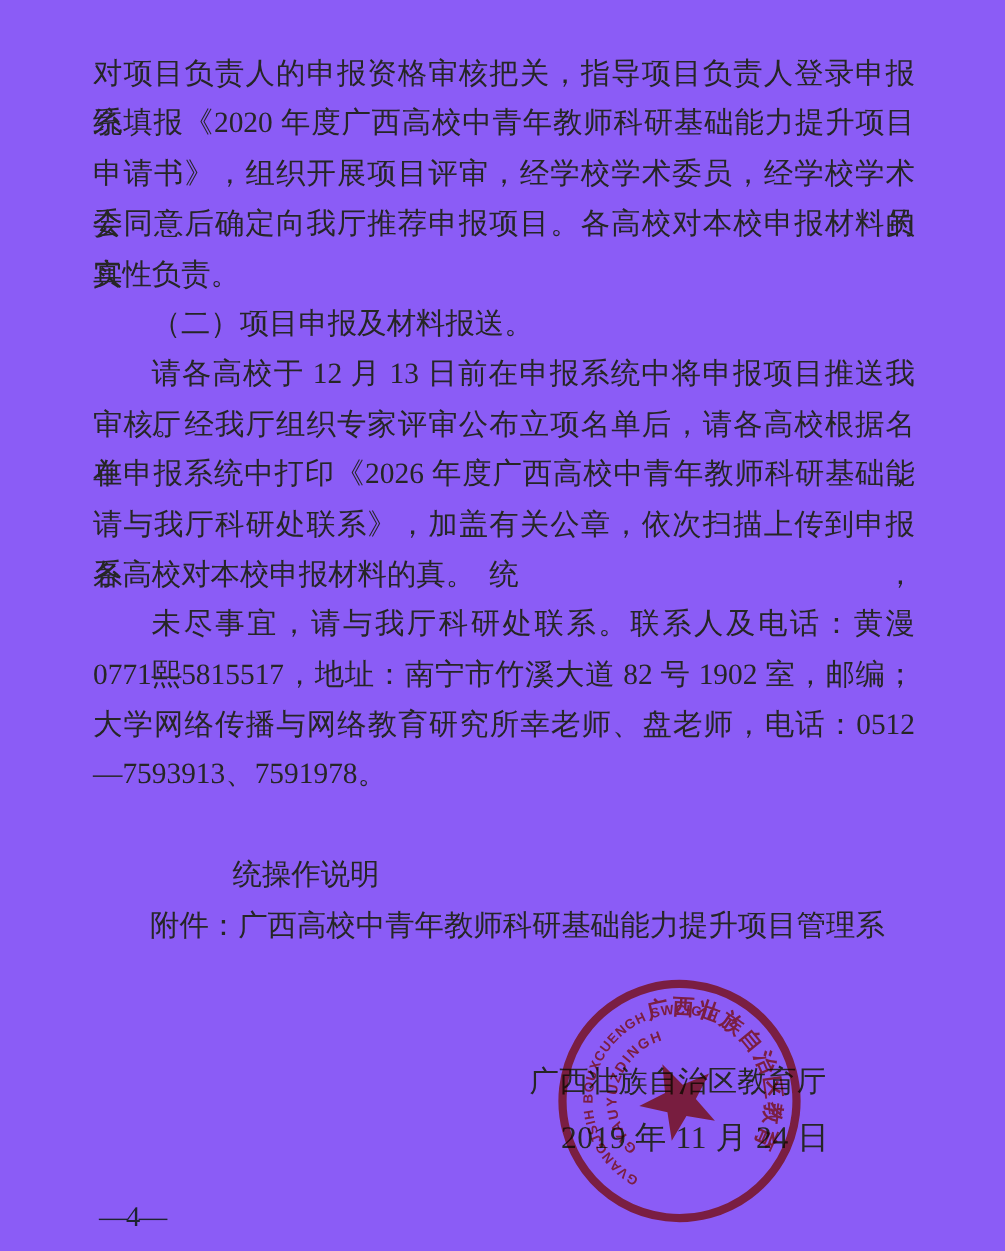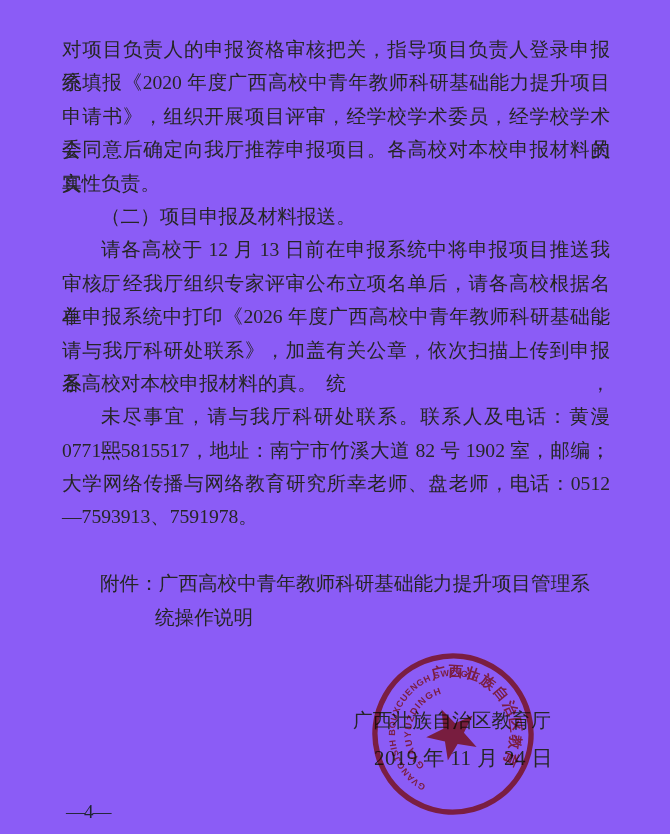--- a/index.html
+++ b/index.html
@@ -104,22 +104,22 @@
     <div class="ln just">请与我厅科研处联系》，加盖有关公章，依次扫描上传到申报系统，</div>
     <div class="ln">各高校对本校申报材料的真。</div>
 
     <div class="ln ind just">未尽事宜，请与我厅科研处联系。联系人及电话：黄漫熙，</div>
     <div class="ln just">0771—5815517，地址：南宁市竹溪大道 82 号 1902 室，邮编：</div>
     <div class="ln just">大学网络传播与网络教育研究所幸老师、盘老师，电话：0512</div>
     <div class="ln">—7593913、7591978。</div>
 
     <div class="ln blank"></div>
 
+    <div class="ln attach2">统操作说明</div>
     <div class="ln attach1">附件：广西高校中青年教师科研基础能力提升项目管理系</div>
-    <div class="ln attach2">统操作说明</div>
   </div>
 
   <div class="sig">广西壮族自治区教育厅</div>
   <div class="sig-date">2019 年 11 月 24 日</div>
 
   <svg class="seal" viewBox="-84 -84 168 168" xmlns="http://www.w3.org/2000/svg">
     <defs>
       <path id="arcOuter" d="M -37.3 44.4 A 58 58 0 1 1 37.3 44.4" fill="none"></path>
       <path id="arcInner" d="M -27 32.2 A 42 42 0 1 1 27 32.2" fill="none"></path>
     </defs>

